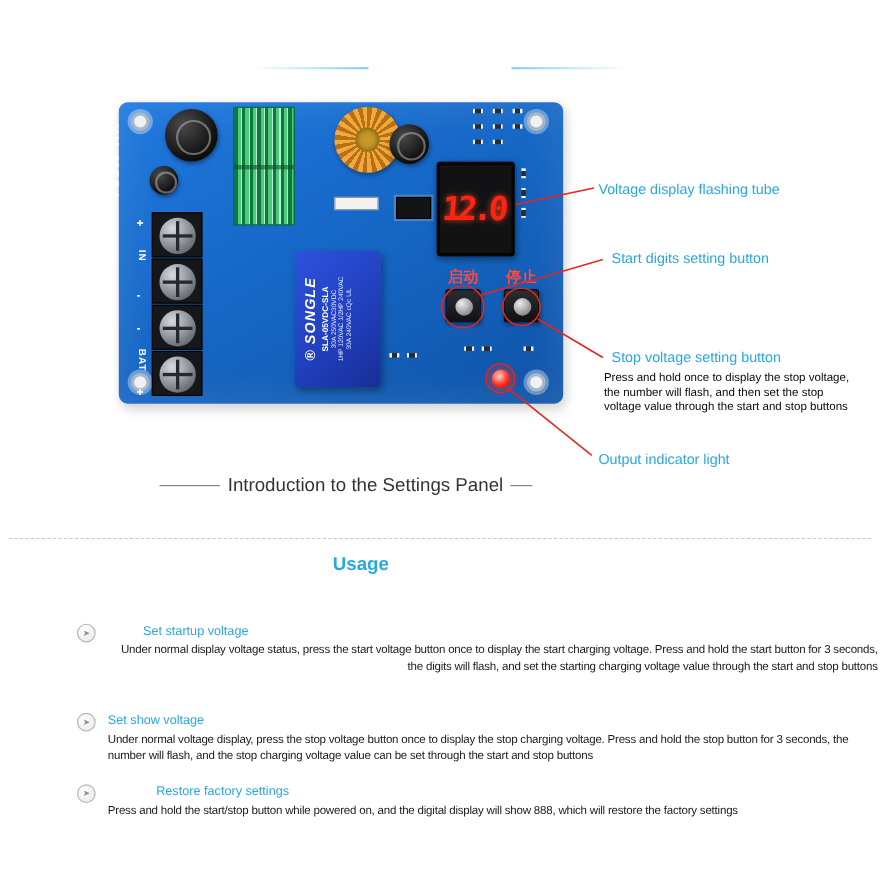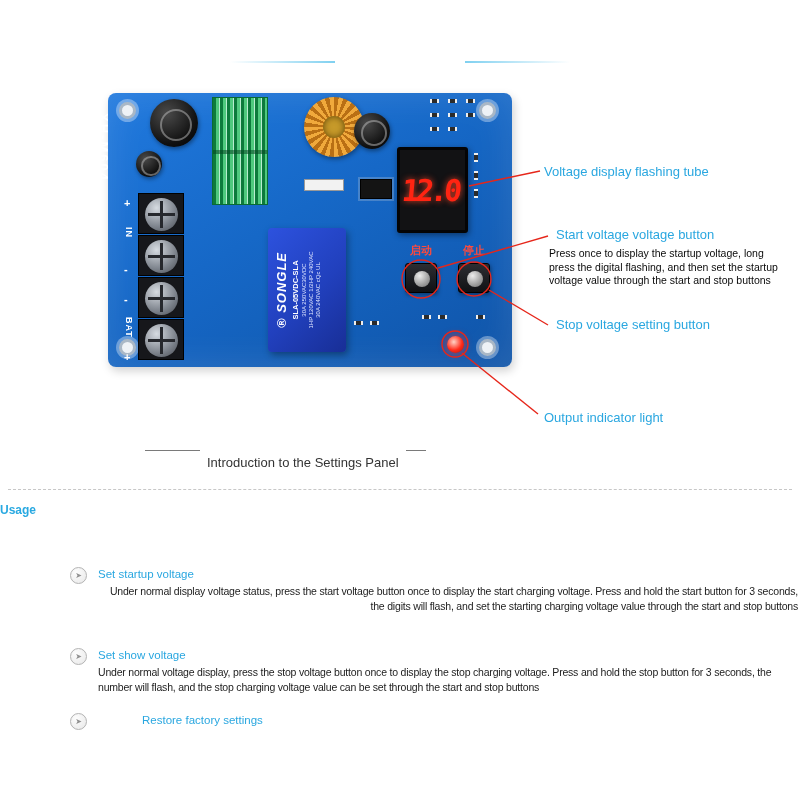--- a/index.html
+++ b/index.html
@@ -70,21 +70,21 @@
   .relay-spec  { font-size:6px; color:#dfe6ff; margin-top:1px; }
 
   .seg-display { position:absolute; left:289px; top:54px; width:71px; height:86px;
     background:#121214; border:3px solid #040405; border-radius:3px;
     display:flex; align-items:center; justify-content:center; box-shadow:1px 2px 6px rgba(0,0,0,0.45); }
   .seg-digits { font-family:"DejaVu Sans Mono", monospace; font-weight:bold; font-size:30px;
     color:#ff2412; letter-spacing:-4px; transform:skewX(-5deg);
     text-shadow:0 0 6px rgba(255,70,40,0.85); padding-right:4px; }
 
   .btn-label { position:absolute; width:38px; text-align:center; color:#ff4a3c;
-    font-size:11px; font-weight:bold; }
+    font-size:14px; font-weight:bold; }
   .btn-label.start { left:294px; top:150px; }
   .btn-label.stop  { left:347px; top:150px; }
 
   .tact { position:absolute; width:32px; height:30px; border-radius:3px;
     background:linear-gradient(#2c2d32,#101114); border:1px solid #000; box-shadow:1px 2px 4px rgba(0,0,0,0.4); }
   .tact:after { content:""; position:absolute; left:8px; top:7px; width:16px; height:16px; border-radius:50%;
     background:radial-gradient(circle at 35% 30%, #ededed, #9d9d9d 60%, #6c6c6c); }
   .tact.t1 { left:297px; top:170px; } .tact.t2 { left:350px; top:170px; }
 
   .led { position:absolute; left:339px; top:243px; width:17px; height:17px; border-radius:50%;
@@ -101,36 +101,36 @@
   .callout-label { position:absolute; color:#2aa7e0; font-size:13px; white-space:nowrap; }
   .callout-desc { position:absolute; width:236px; color:#0a0a0a; font-size:10.5px; line-height:13.5px; }
   .cl-0 { left:544px; top:164px; } .cl-1 { left:556px; top:227px; }
   .cd-1 { left:549px; top:247px; } .cl-2 { left:556px; top:317px; }
   .cd-2 { left:549px; top:337px; } .cl-3 { left:544px; top:410px;text-align:center; }
 
   
   .caption { position:absolute; left:145px; top:431px; display:flex; align-items:center; gap:7px; }
   .caption-line { height:1px; background:#7a7a7a; }
   .caption-line.a { width:55px; } .caption-line.b { width:20px; }
-  .caption-text { font-size:13px; color:#333; white-space:nowrap;margin-top:24px; }
+  .caption-text { font-size:17px; color:#333; white-space:nowrap; }
   .divider { position:absolute; left:8px; top:489px; width:784px; border-top:1px dashed #c7c7c7; }
 
   
-  .usage-title { position:absolute; top:503px; left:0; width:656px; 
-    color:#29a9e1; font-size:12px; font-weight:bold; }
+  .usage-title { position:absolute; top:503px; left:0; width:656px; text-align:center;
+    color:#29a9e1; font-size:17px; font-weight:bold; }
   .usage-note { position:absolute; top:535px; left:0; width:800px; text-align:center;
     color:#ff0000; font-size:10px; font-weight:bold; letter-spacing:0.1px; }
 
   .bullet-icon { position:absolute; left:70px; width:17px; height:17px; border-radius:50%;
     border:1.5px solid #b3b3b3; background:radial-gradient(circle at 35% 30%, #fdfdfd, #e8e8e8);
     display:flex; align-items:center; justify-content:center; color:#8f8f8f; font-size:8px; }
   .item-title { position:absolute; left:98px; color:#2aa7e0; font-size:11.5px; white-space:nowrap; }
   .item-text { position:absolute; left:98px; width:700px; color:#1c1c1c; font-size:10.5px;
     letter-spacing:-0.2px; line-height:15px; }
-  .bi-0 { top:567px; } .it-0 { top:568px; } .ix-0 { top:584px;text-align:right; }
+  .bi-0 { top:567px; } .it-0 { top:568px;margin-left:32px; } .ix-0 { top:584px;text-align:right; }
   .bi-1 { top:648px; } .it-1 { top:649px; } .ix-1 { top:665px; }
   .bi-2 { top:713px; } .it-2 { top:714px;padding-left:44px; } .ix-2 { top:730px; }
 </style>
 </head>
 <body>
 
 <div class="page">
 
   <div class="title-line left"></div>
   <div class="title-line right"></div>
@@ -217,23 +217,23 @@
       <line x1="438" y1="268" x2="548" y2="236"></line>
       <line x1="489" y1="290" x2="548" y2="325"></line>
       <line x1="462" y1="353" x2="538" y2="414"></line>
       <circle cx="421" cy="279" r="19"></circle>
       <circle cx="474" cy="279" r="17"></circle>
       <circle cx="455" cy="344" r="13"></circle>
     </g>
   </svg>
 
   <div class="callout-label cl-0">Voltage display flashing tube</div>
-  <div class="callout-label cl-1">Start voltage voltage button</div>
-  <div class="callout-desc cd-1">Press once to display the startup voltage, long press the digital flashing, and then set the startup voltage value through the start and stop buttons</div>
+  <div class="callout-label cl-1">Start digits setting button</div>
   <div class="callout-label cl-2">Stop voltage setting button</div>
+  <div class="callout-desc cd-2">Press and hold once to display the stop voltage, the number will flash, and then set the stop voltage value through the start and stop buttons</div>
   <div class="callout-label cl-3">Output indicator light</div>
 
   <div class="caption">
     <div class="caption-line a"></div>
     <div class="caption-text">Introduction to the Settings Panel</div>
     <div class="caption-line b"></div>
   </div>
 
   <div class="divider"></div>
 
@@ -242,14 +242,15 @@
   <div class="bullet-icon bi-0">➤</div>
   <div class="item-title it-0">Set startup voltage</div>
   <div class="item-text ix-0">Under normal display voltage status, press the start voltage button once to display the start charging voltage. Press and hold the start button for 3 seconds, the digits will flash, and set the starting charging voltage value through the start and stop buttons</div>
 
   <div class="bullet-icon bi-1">➤</div>
   <div class="item-title it-1">Set show voltage</div>
   <div class="item-text ix-1">Under normal voltage display, press the stop voltage button once to display the stop charging voltage. Press and hold the stop button for 3 seconds, the number will flash, and the stop charging voltage value can be set through the start and stop buttons</div>
 
   <div class="bullet-icon bi-2">➤</div>
   <div class="item-title it-2">Restore factory settings</div>
+  <div class="item-text ix-2">Press and hold the start/stop button while powered on, and the digital display will show 888, which will restore the factory settings</div>
 
 </div>
 
 </body></html>

